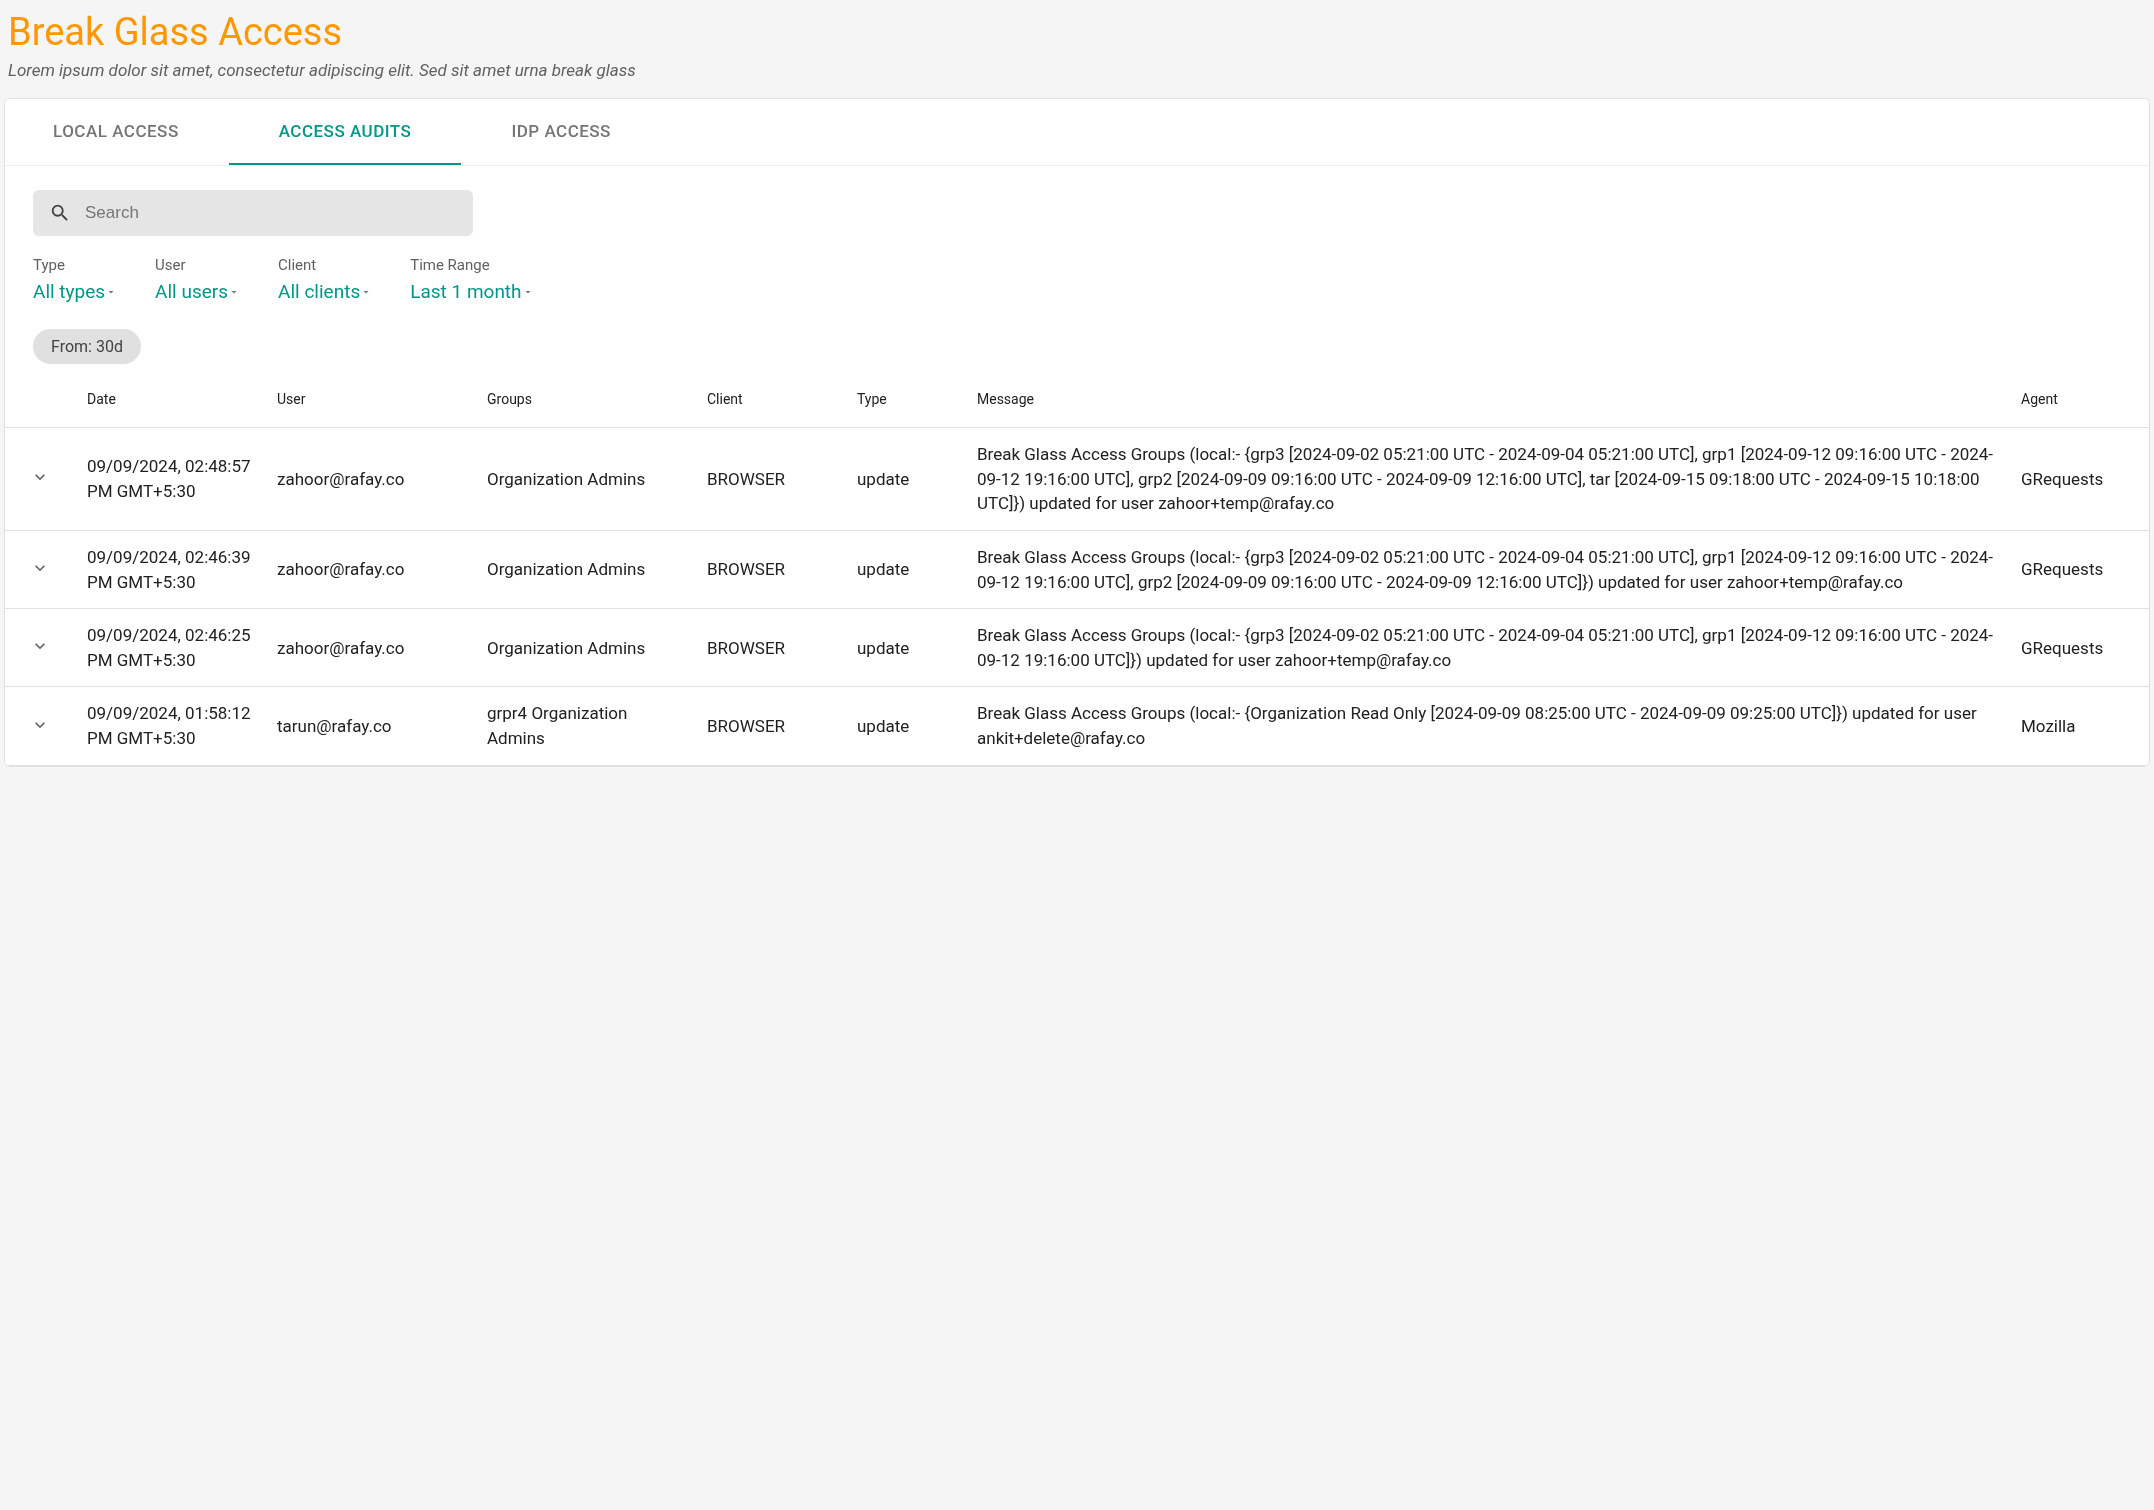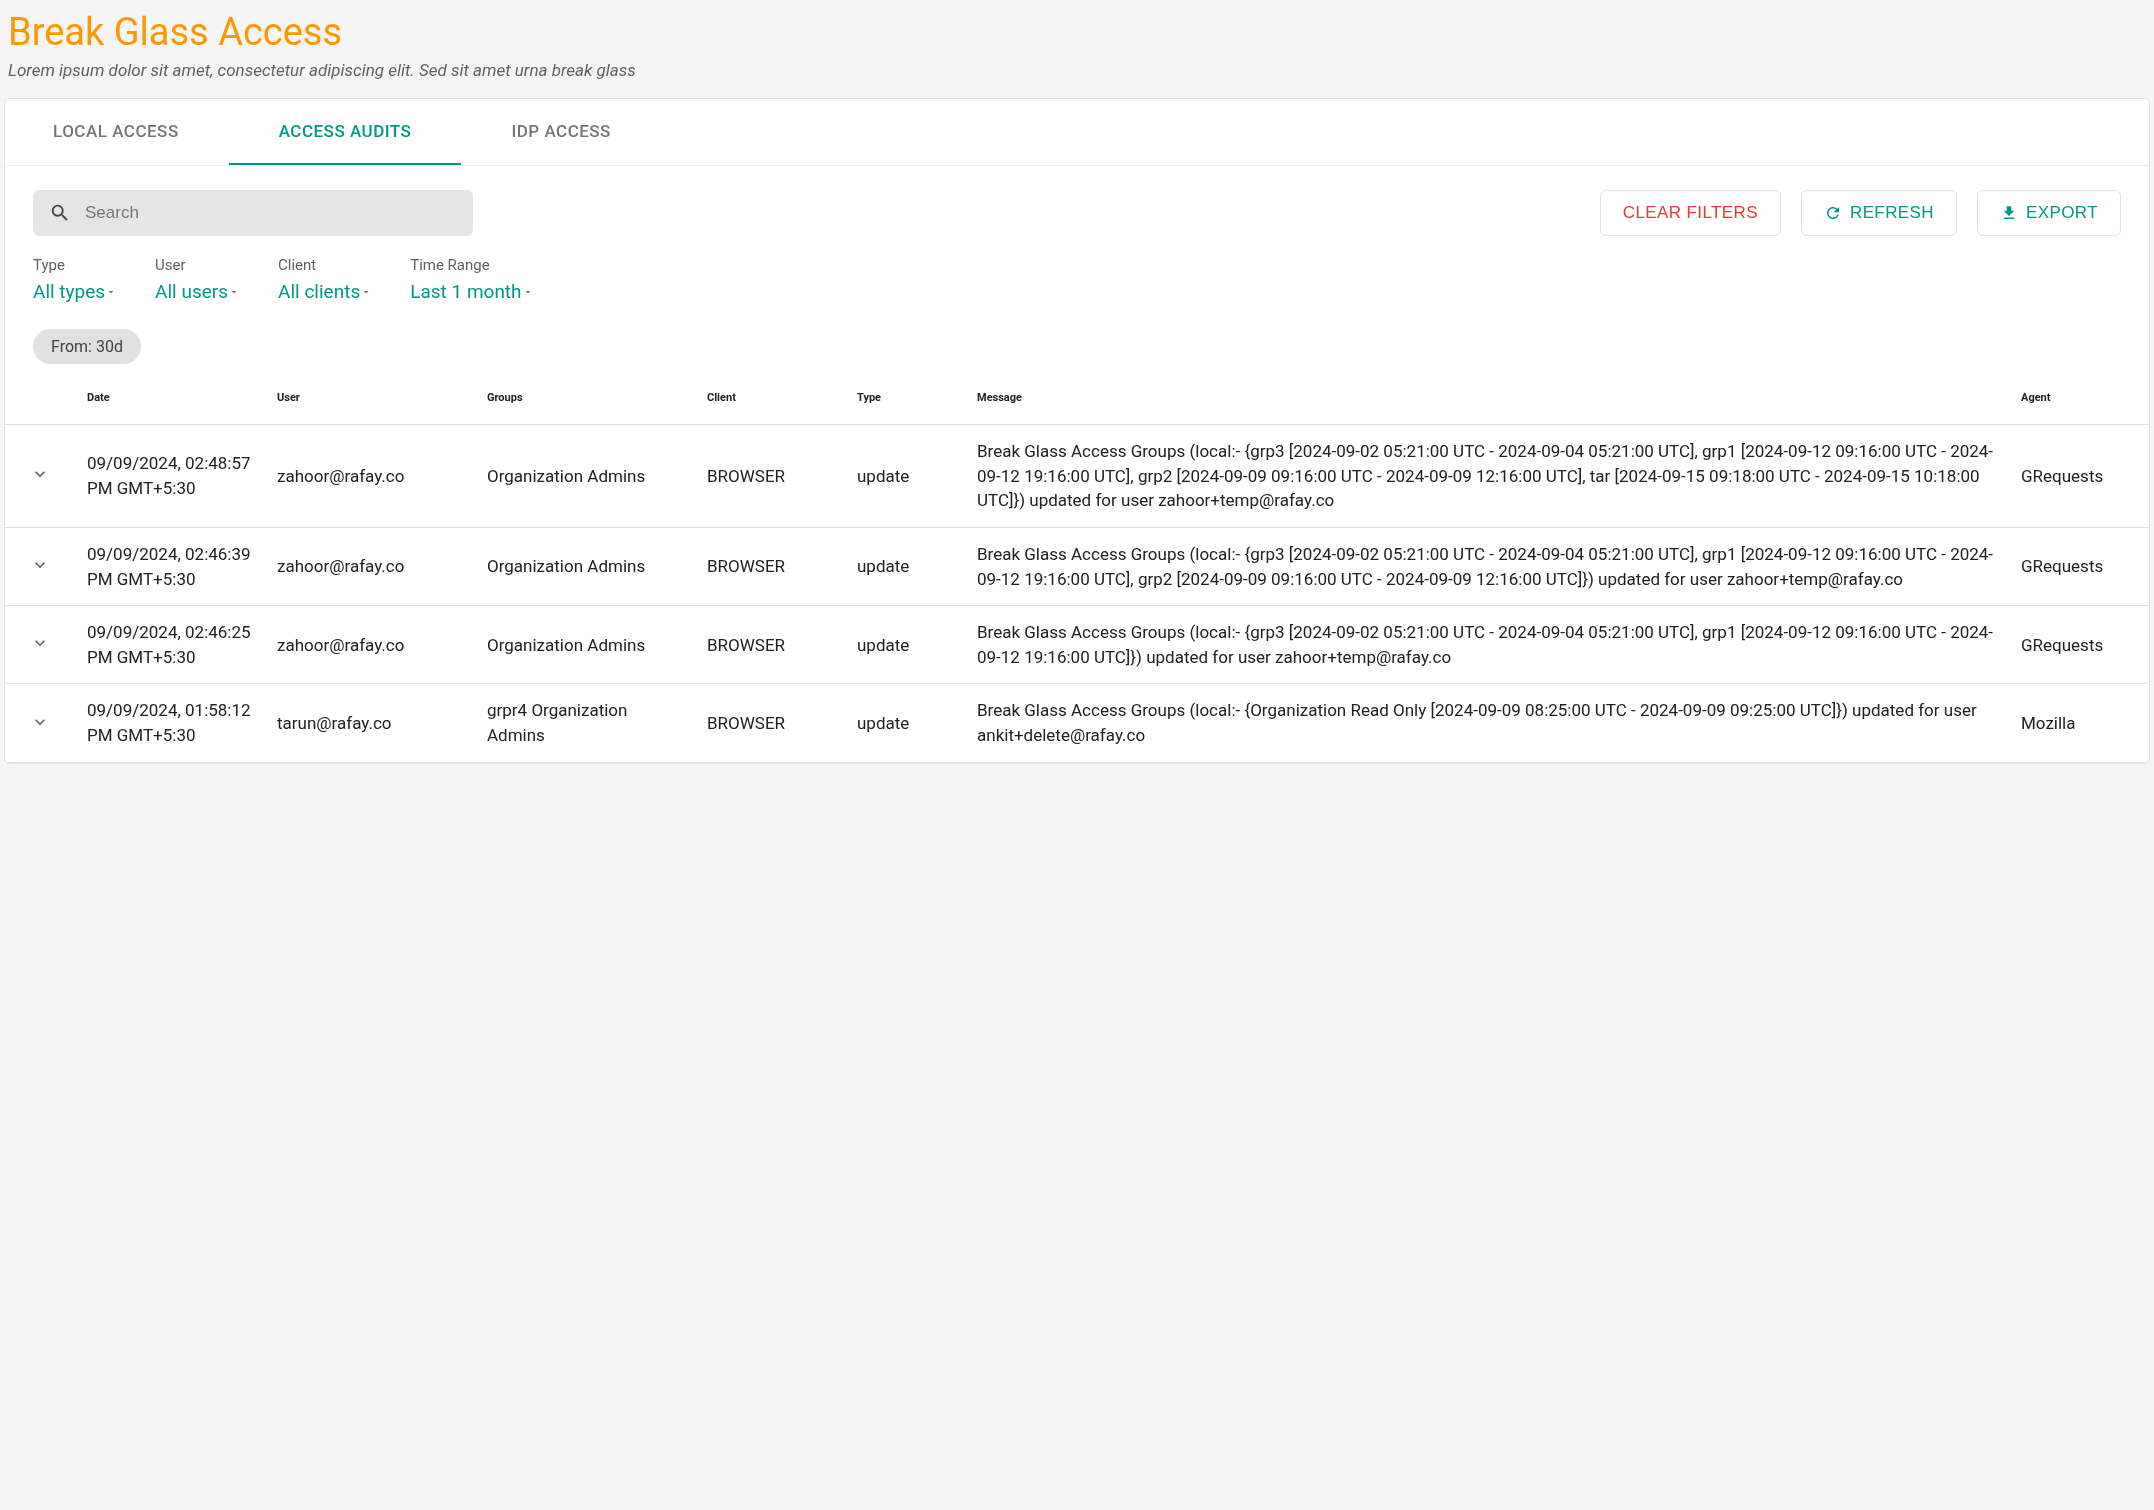--- a/index.html
+++ b/index.html
@@ -171,22 +171,22 @@
     }
     .table-wrap {
       margin: 0 -28px;
     }
     table {
       width: 100%;
       border-collapse: collapse;
     }
     thead th {
       text-align: left;
-      font-size: 11px;
-      font-weight: 700;
+      font-size: 14px;
+      font-weight: 400;
       color: #212121;
       padding: 14px 12px 20px 12px;
       border-bottom: 1px solid #e0e0e0;
     }
     tbody td {
       padding: 14px 12px;
       border-bottom: 1px solid #e0e0e0;
       vertical-align: middle;
       font-size: 17px;
       color: #212121;
@@ -231,37 +231,20 @@
       <div class="tab">IDP ACCESS</div>
     </div>
 
     <div class="content-body">
       <div class="toolbar-row">
         <div class="search-wrap">
           <svg class="search-icon" viewBox="0 0 24 24">
             <path d="M15.5 14h-.79l-.28-.27A6.471 6.471 0 0016 9.5 6.5 6.5 0 109.5 16c1.61 0 3.09-.59 4.23-1.57l.27.28v.79l5 4.99L20.49 19l-4.99-5zm-6 0C7.01 14 5 11.99 5 9.5S7.01 5 9.5 5 14 7.01 14 9.5 11.99 14 9.5 14z"></path>
           </svg>
           <input class="search-input" type="text" placeholder="Search" style="">
-        </div>
-        <div class="action-buttons">
-          <button class="btn btn-clear">
-            <span>CLEAR FILTERS</span>
-          </button>
-          <button class="btn btn-refresh">
-            <svg viewBox="0 0 24 24">
-              <path d="M17.65 6.35A7.958 7.958 0 0012 4c-4.42 0-7.99 3.58-7.99 8s3.57 8 7.99 8c3.73 0 6.84-2.55 7.73-6h-2.08A5.99 5.99 0 0112 18c-3.31 0-6-2.69-6-6s2.69-6 6-6c1.66 0 3.14.69 4.22 1.78L13 11h7V4l-2.35 2.35z"></path>
-            </svg>
-            <span>REFRESH</span>
-          </button>
-          <button class="btn btn-export">
-            <svg viewBox="0 0 24 24">
-              <path d="M19 9h-4V3H9v6H5l7 7 7-7zM5 18v2h14v-2H5z"></path>
-            </svg>
-            <span>EXPORT</span>
-          </button>
         </div>
       </div>
 
       <div class="filters-row">
         <div class="filter">
           <span class="filter-label">Type</span>
           <span class="filter-value">
             <span>All types</span>
             <svg class="chevron-down" viewBox="0 0 24 24">
                 <path d="M7 10l5 5 5-5z"></path>

